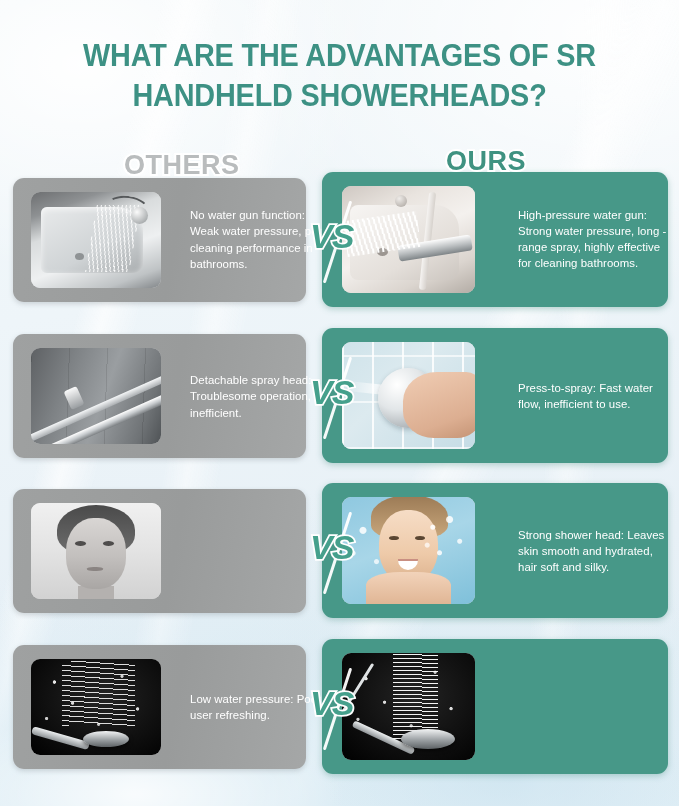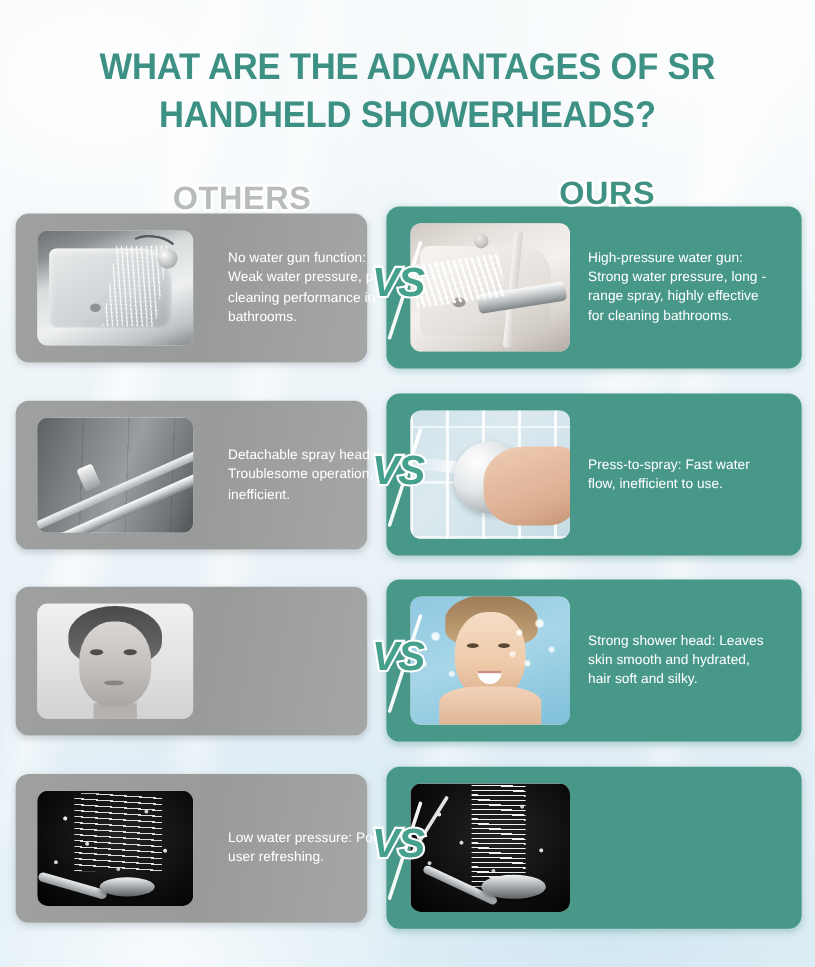--- a/index.html
+++ b/index.html
@@ -76,21 +76,20 @@
   
   .col-label {
     position: absolute;
     font-family: "Liberation Sans Narrow", "Liberation Sans", sans-serif;
     font-weight: bold;
     font-size: 27px;
     letter-spacing: 0.5px;
     z-index: 6;
     -webkit-text-stroke: 4px #ffffff;
     paint-order: stroke fill;
-    margin-left: 20px;
   }
   .col-label.others {
     left: 124px;
     top: 150px;
     color: #b9bcbd;
   }
   .col-label.ours {
     left: 446px;
     top: 146px;
     color: #3f9281;
@@ -154,21 +153,21 @@
     font-family: "Liberation Sans Narrow", "Liberation Sans", sans-serif;
     letter-spacing: 0.05px;
   }
   .card.left .blurb {
     left: 177px;
     width: 140px;
     top: 50%;
     transform: translateY(-50%);
   }
   .card.right .blurb {
-    left: 168px;
+    left: 196px;
     width: 152px;
     top: 50%;
     transform: translateY(-50%);
   }
 
   
   .vs {
     position: absolute;
     left: 308px;
     top: 50%;

